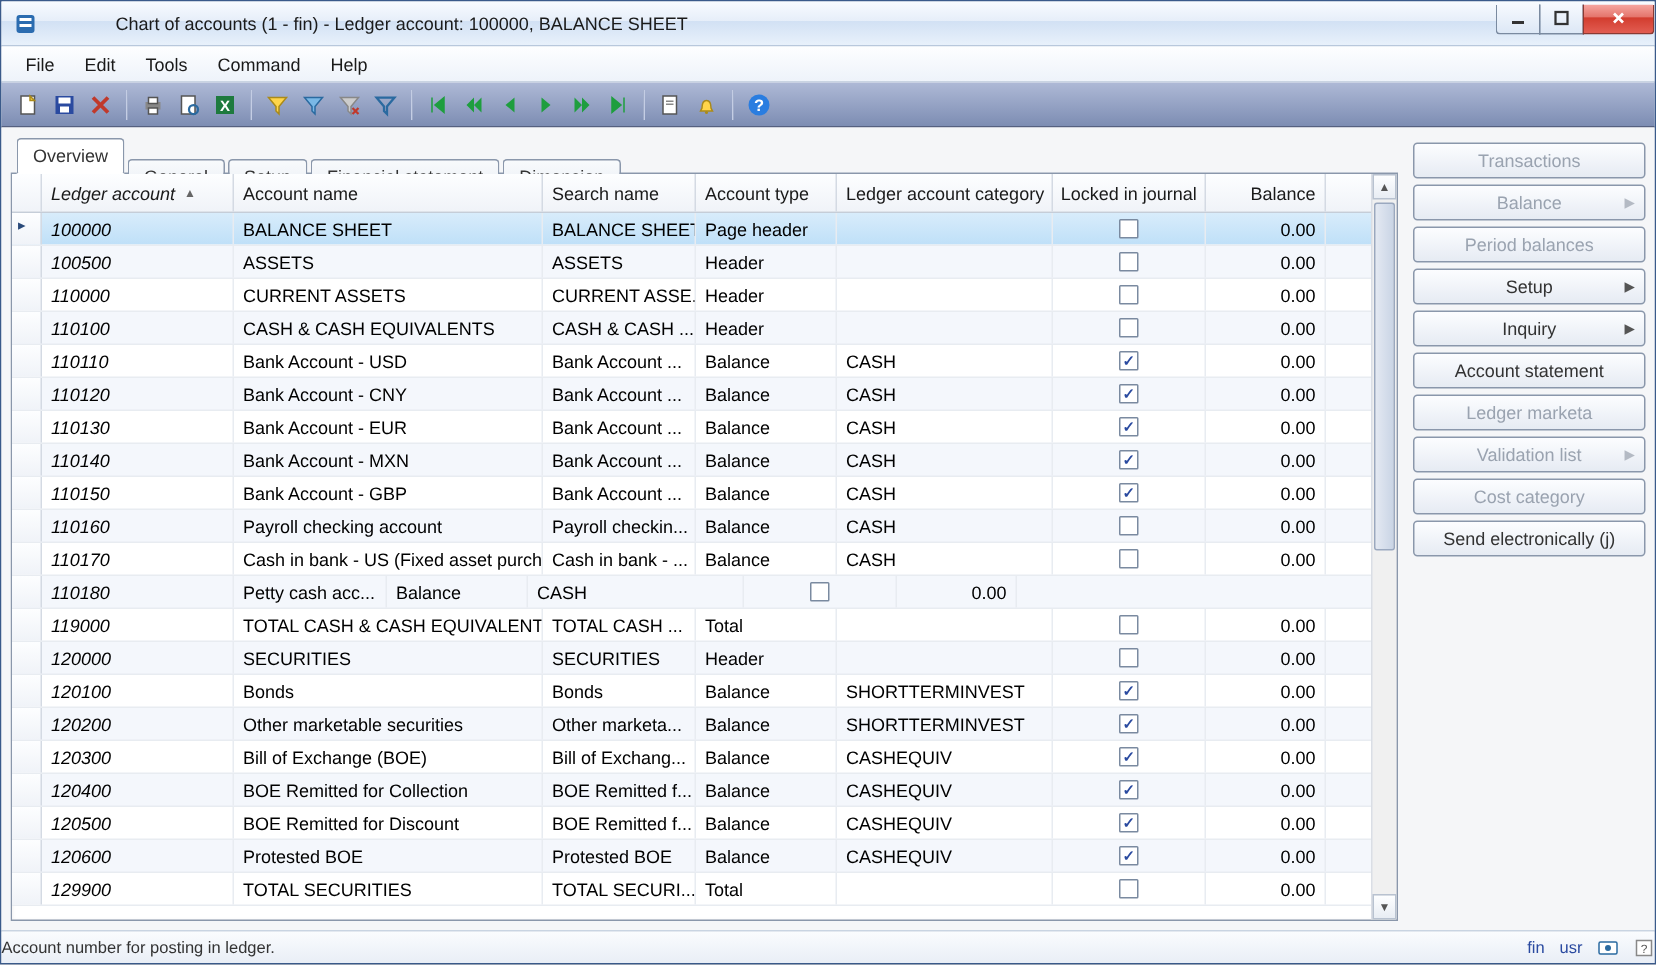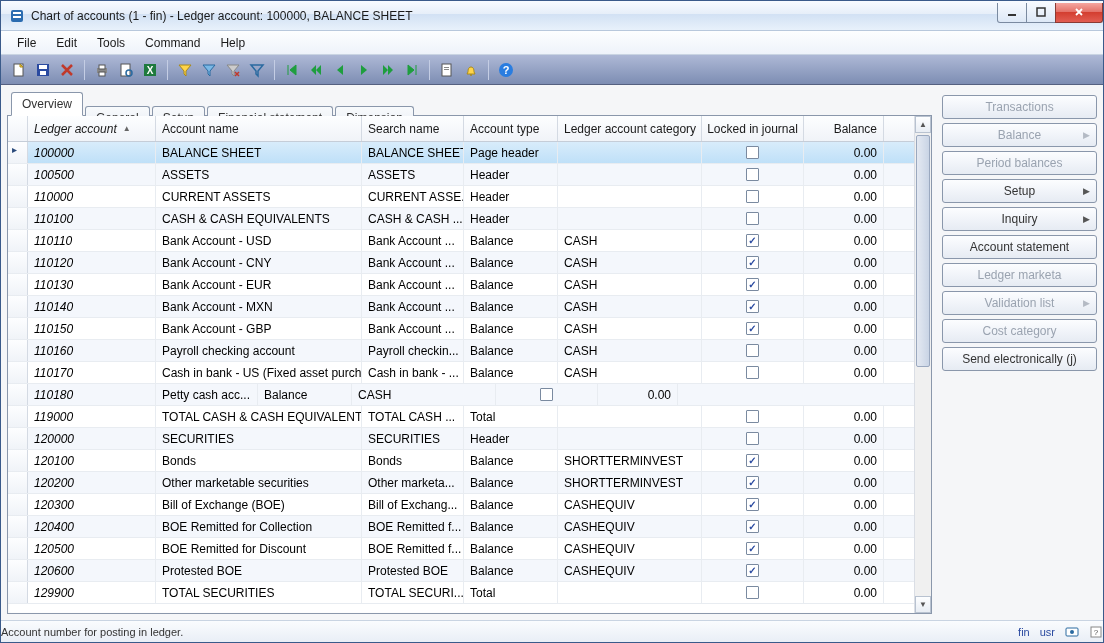--- a/index.html
+++ b/index.html
@@ -1,21 +1,21 @@
 <!DOCTYPE html>
 <html><head>
 <meta charset="utf-8">
 <style>
 * { box-sizing: border-box; margin: 0; padding: 0; font-family: "Segoe UI", Tahoma, sans-serif; }
 body { background: #6b7a8f; padding: 0; overflow: hidden; }
 
 .window { width: 1104px; height: 643px; background: #fff; border: 1px solid #3a5a8a; display: flex; flex-direction: column; box-shadow: 0 4px 20px rgba(0,0,0,0.4); }
 
 
-.titlebar { height: 30px; background: linear-gradient(to bottom, #f8fbff 0%, #e6eef9 45%, #d2e1f4 46%, #e8f1fb 100%); display: flex; align-items: center; padding: 0 0 0 8px; border-bottom: 1px solid #b8c8dc; }
+.titlebar { height: 30px; background: linear-gradient(to bottom, #f8fbff 0%, #e6eef9 45%, #d2e1f4 46%, #e8f1fb 100%); display: flex; align-items: center; padding: 0 0 0 8px; border-bottom: 1px solid #b8c8dc; gap: 46px; }
 .titlebar .app-icon { width: 16px; height: 16px; margin-right: 6px; }
 .titlebar .title-text { font-size: 12px; color: #1a1a1a; flex: 1; }
 .win-btns { display: flex; height: 20px; margin-top: -6px; }
 .win-btn { width: 30px; height: 20px; border: 1px solid #7a8aa0; border-top: none; display: flex; align-items: center; justify-content: center; margin-left: -1px; background: linear-gradient(to bottom,#f6f9fe,#dde8f6); }
 .win-btn.minimize { border-bottom-left-radius: 3px; }
 .win-btn.close { width: 48px; background: linear-gradient(to bottom,#f5a6a0 0%,#e4736a 45%,#d23c2e 46%,#e25d52 100%); border-color: #8a3a33; border-bottom-right-radius: 3px; }
 .win-btn svg { width: 12px; height: 12px; }
 
 
 .menubar { height: 24px; background: linear-gradient(to bottom,#fdfeff,#eef3fa); display: flex; align-items: center; padding: 0 6px; border-bottom: 1px solid #c9d4e2; font-size: 12px; }

